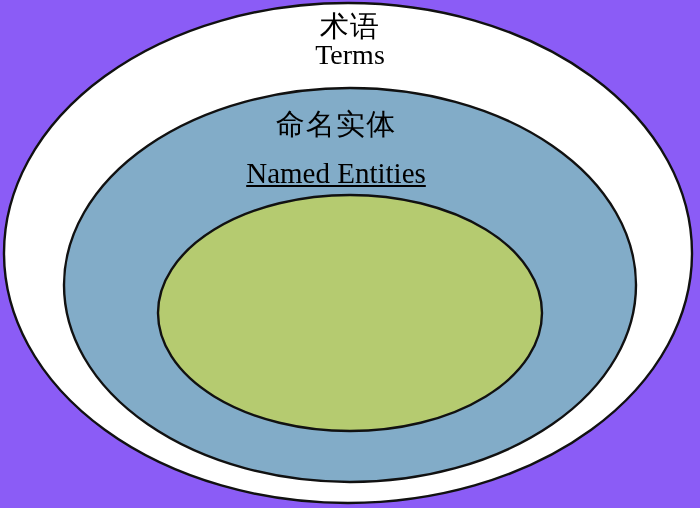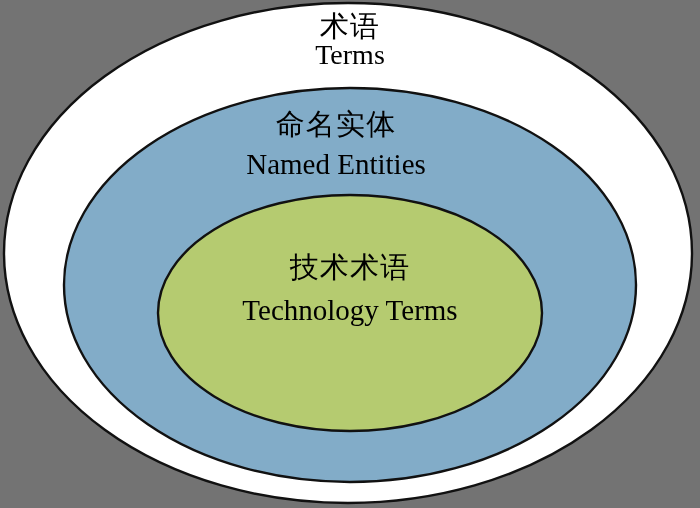--- a/index.html
+++ b/index.html
@@ -50,46 +50,42 @@
   }
 
   
   #label-terms        { top: 12px; }
   #label-terms .label-zh { font-size: 29px; }
   #label-terms .label-en { font-size: 28px; }
 
   
   #label-named-entities        { top: 110px; }
   #label-named-entities .label-zh { font-size: 29px; }
-  #label-named-entities .label-en { font-size: 29px; margin-top: 11px; }
+  #label-named-entities .label-en { font-size: 29px; margin-top: 20px; text-decoration: underline; }
 
   
   #label-technology-terms        { top: 253px; }
   #label-technology-terms .label-zh { font-size: 29px; }
   #label-technology-terms .label-en { font-size: 29px; margin-top: 14px; }
 </style>
 </head>
 <body>
 
-<div id="diagram-root" style="background: #737373; width: 700px; height: 508px;">
+<div id="diagram-root" style="background: #8b5cf6; width: 700px; height: 508px;">
 
   <svg id="venn-svg" viewBox="0 0 700 508" xmlns="http://www.w3.org/2000/svg">
     <ellipse class="ellipse-shape" cx="348" cy="253" rx="344" ry="250" fill="#ffffff" stroke="#111111"></ellipse>
     <ellipse class="ellipse-shape" cx="350" cy="285" rx="286" ry="197" fill="#82acc8" stroke="#111111"></ellipse>
     <ellipse class="ellipse-shape" cx="350" cy="313" rx="192" ry="118" fill="#b5cb70" stroke="#111111"></ellipse>
   </svg>
 
   <div class="label-group" id="label-terms" style="color: rgb(0, 0, 0); width: 700px;">
     <span class="label-zh">术语</span>
     <span class="label-en">Terms</span>
   </div>
 
   <div class="label-group" id="label-named-entities" style="color: rgb(0, 0, 0); width: 672px;">
     <span class="label-zh">命名实体</span>
     <span class="label-en">Named Entities</span>
   </div>
 
-  <div class="label-group" id="label-technology-terms" style="color: rgb(0, 0, 0); width: 700px;">
-    <span class="label-zh">技术术语</span>
-    <span class="label-en">Technology Terms</span>
-  </div>
 
 </div>
 
 </body></html>

